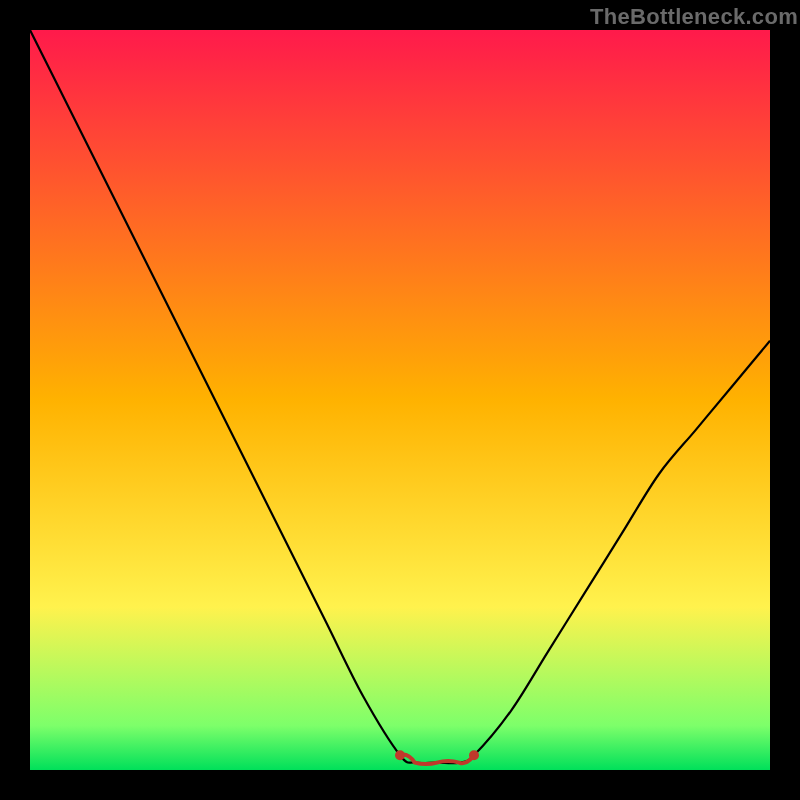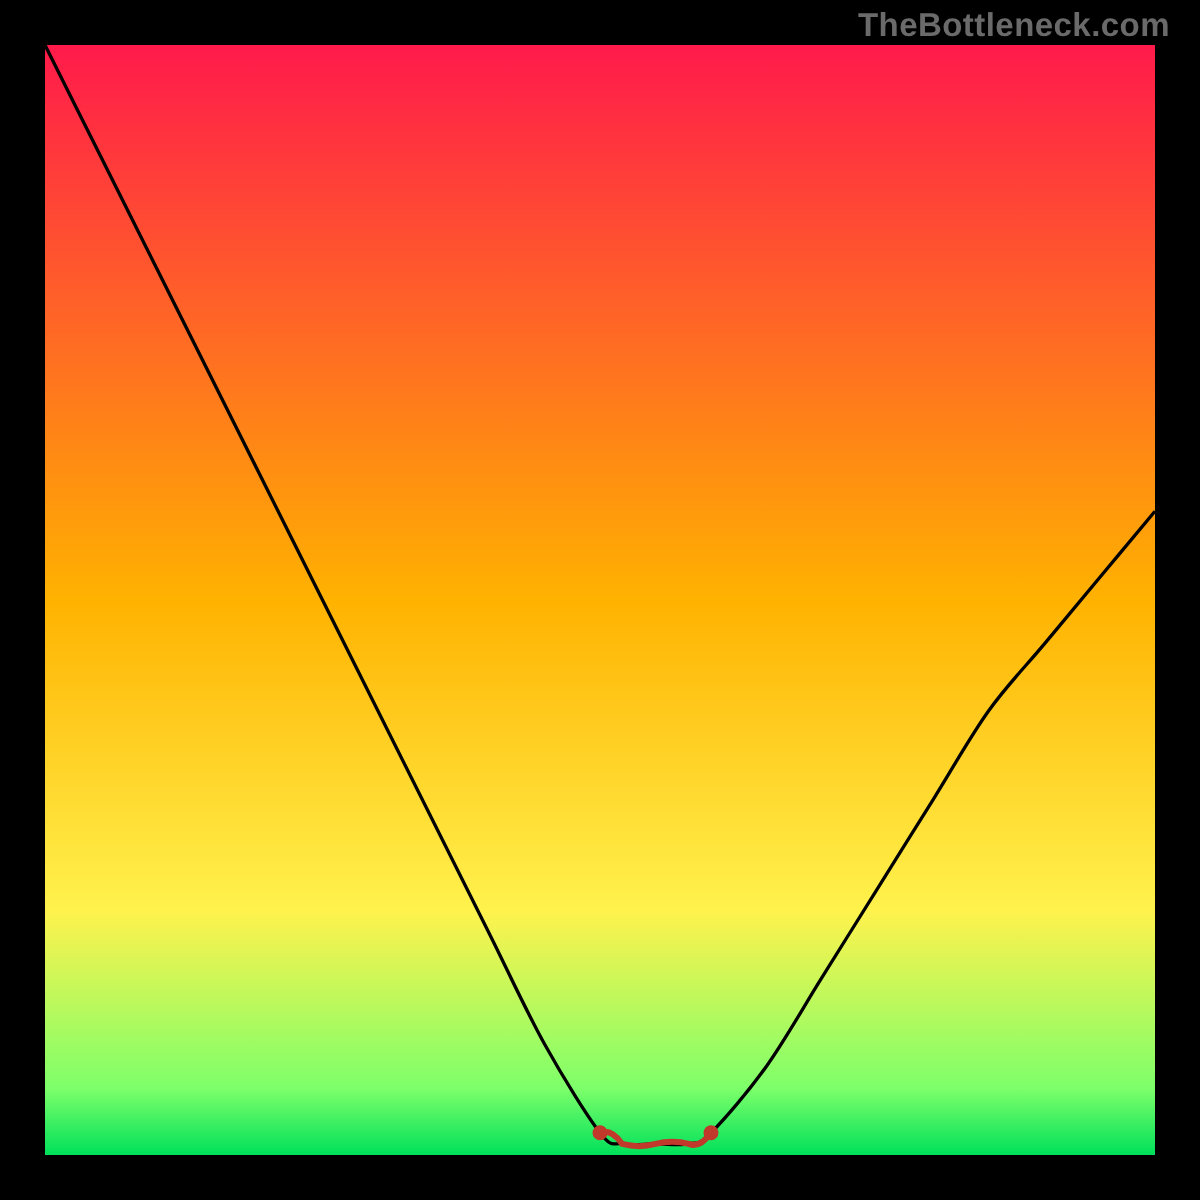--- a/index.html
+++ b/index.html
@@ -13,21 +13,21 @@
   }
   .frame {
     position: relative;
     width: 800px;
     height: 800px;
     background: #000;
   }
   .watermark {
     position: absolute;
     top: 4px;
-    right: 20px;
+    right: 2px;
     color: #6a6a6a;
     font-size: 22px;
     font-weight: 600;
     letter-spacing: 0.3px;
     user-select: none;
   }
   .plot {
     position: absolute;
     left: 30px;
     top: 30px;

